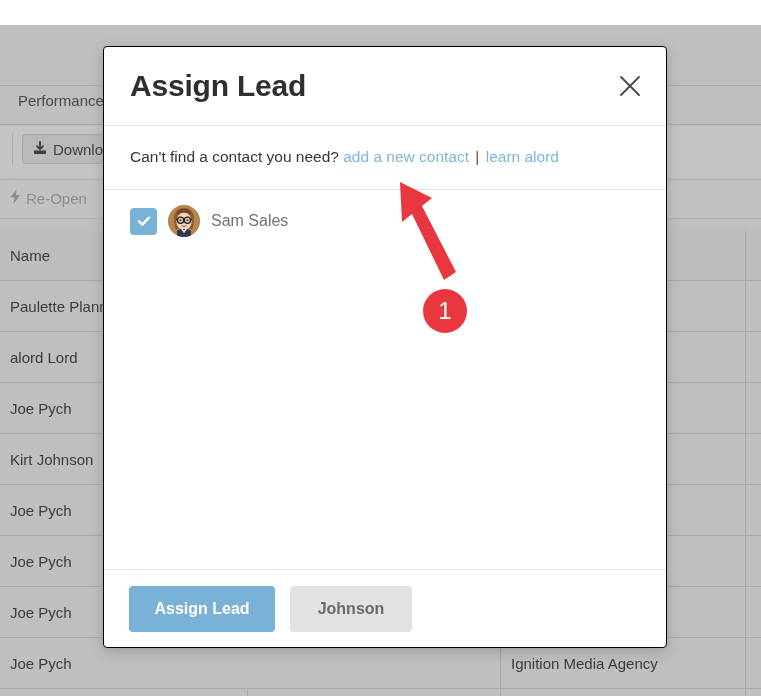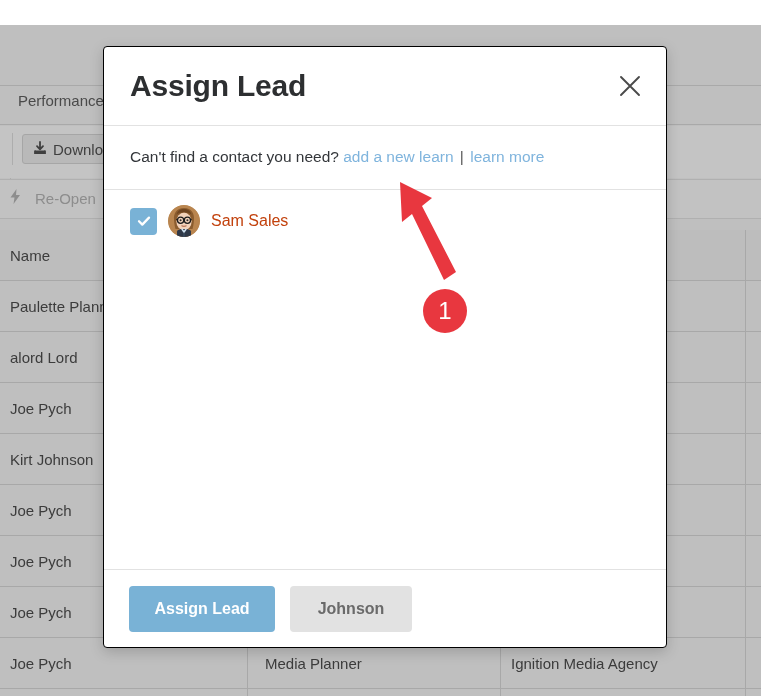--- a/index.html
+++ b/index.html
@@ -108,21 +108,21 @@
     border-top: 1px solid #b0b0b0;
     border-bottom: 1px solid #b0b0b0;
     box-sizing: border-box;
   }
   .bg-reopen {
     position: absolute;
     left: 10px;
     top: 189px;
     display: flex;
     align-items: center;
-    gap: 14px;
+    gap: 5px;
     font-size: 15px;
     color: #8d8d8d;
     white-space: nowrap;
   }
 
   
   .bg-table {
     position: absolute;
     left: 0;
     top: 230px;
@@ -257,21 +257,21 @@
     border-radius: 50%;
     overflow: hidden;
     flex: 0 0 auto;
     background: #c8a37a;
     position: relative;
   }
   .avatar svg { display: block; }
 
   .member-name {
     font-size: 16px;
-    color: #c2410c;
+    color: #737373;
     white-space: nowrap;
   }
 
   .modal-footer {
     position: relative;
     height: 78px;
     border-top: 1px solid #e2e2e2;
     box-sizing: border-box;
   }
   .btn {
@@ -412,21 +412,20 @@
 
       <div class="bg-trow" style="top:357px;">
         <div class="bg-cell c0">Joe Pych</div>
         <div class="bg-cell c1"></div>
         <div class="bg-cell c2" style="padding-left:140px;">y</div>
         <div class="bg-cell c3"></div>
       </div>
 
       <div class="bg-trow" style="top:408px;">
         <div class="bg-cell c0">Joe Pych</div>
-        <div class="bg-cell c1" style="padding-left:17px;">Media Planner</div>
         <div class="bg-cell c2" style="">Ignition Media Agency</div>
         <div class="bg-cell c3"></div>
       </div>
 
       <div class="bg-trow" style="top:459px;">
         <div class="bg-cell c0"></div>
         <div class="bg-cell c1"></div>
         <div class="bg-cell c2"></div>
         <div class="bg-cell c3"></div>
       </div>
@@ -441,23 +440,23 @@
       <div class="close-btn">
         <svg width="26" height="26" viewBox="0 0 26 26" aria-hidden="true">
           <path d="M4 4 L22 22 M22 4 L4 22" stroke="#4a4a4a" stroke-width="1.9" fill="none" stroke-linecap="round"></path>
         </svg>
       </div>
     </div>
 
     <div class="modal-subbar">
       <div class="helper-text">
         <span>Can't find a contact you need?</span>
-        <span class="helper-link">add a new learn</span>
+        <span class="helper-link">add a new contact</span>
         <span class="helper-pipe">|</span>
-        <span class="helper-link">learn more</span>
+        <span class="helper-link">learn alord</span>
       </div>
     </div>
 
     <div class="modal-body">
       <div class="member-row">
         <span class="cbx">
           <svg width="16" height="16" viewBox="0 0 16 16" aria-hidden="true">
             <path d="M3 8.3 L6.3 11.6 L13 4.6" stroke="#ffffff" stroke-width="2.3" fill="none" stroke-linecap="round" stroke-linejoin="round"></path>
           </svg>
         </span>

